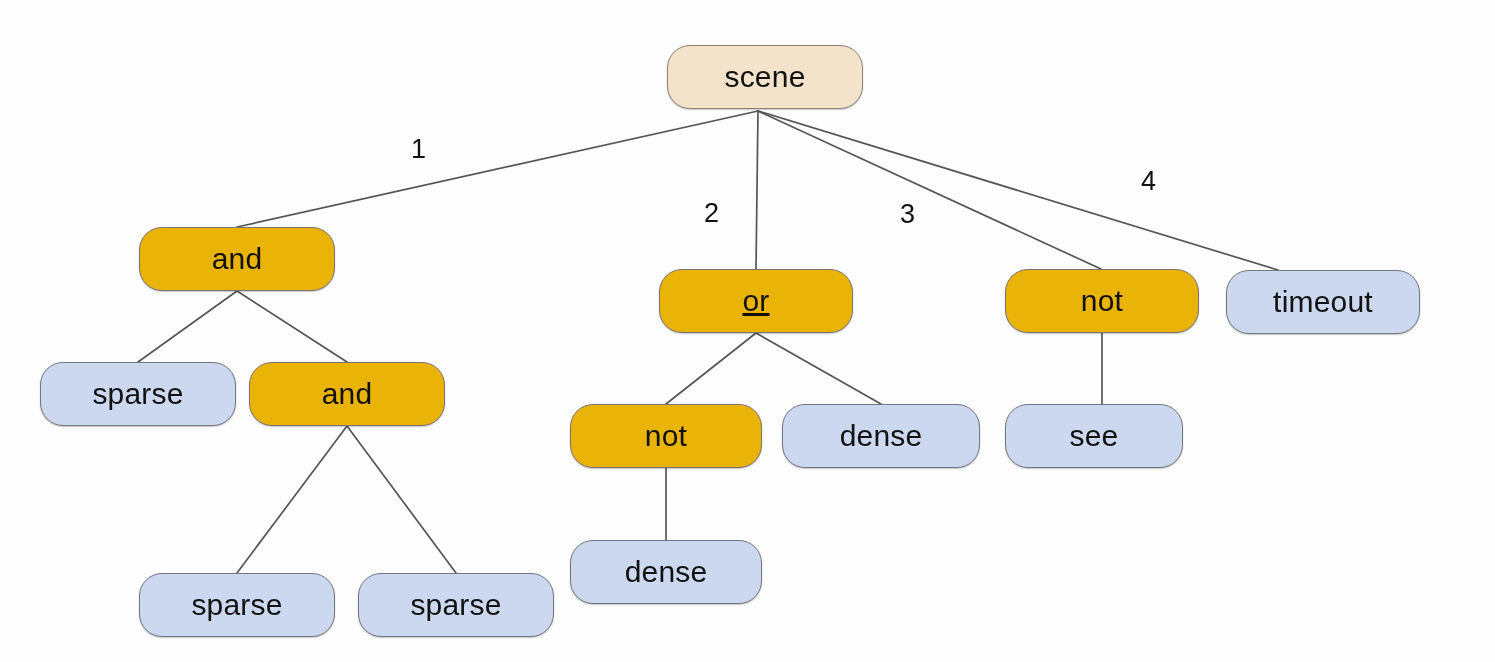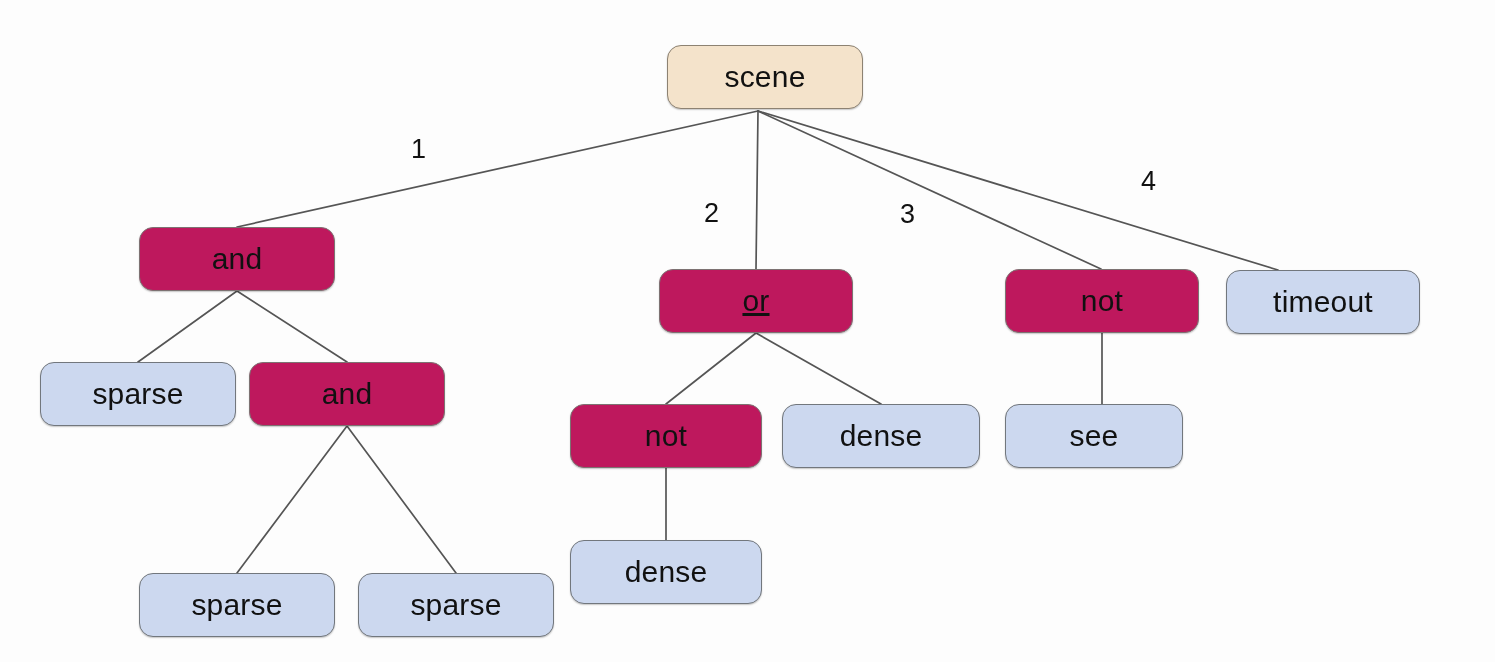--- a/index.html
+++ b/index.html
@@ -17,33 +17,33 @@
   #edge-layer {
     position: absolute;
     left: 0; top: 0;
     width: 1495px; height: 662px;
     pointer-events: none;
   }
   .node {
     position: absolute;
     box-sizing: border-box;
     border: 1.6px solid #7a7a7a;
-    border-radius: 14px;
+    border-radius: 23px;
     display: flex;
     align-items: center;
     justify-content: center;
     color: #111111;
     font-size: 30px;
     line-height: 1;
     letter-spacing: 0.2px;
     white-space: nowrap;
     box-shadow: 0 1px 1.5px rgba(0,0,0,0.22);
   }
   .node.root { background: #f4e3cb; border-color: #8d8272; }
-  .node.op   { background: #be185d; border-color: #7d7272; align-items: center; }
+  .node.op   { background: #eab308; border-color: #7d7272; align-items: center; }
   .node.leaf { background: #ccd8ef; border-color: #72777d; }
 
   .edge-label {
     position: absolute;
     font-size: 27px;
     color: #111111;
     line-height: 1;
     white-space: nowrap;
   }
 </style>

